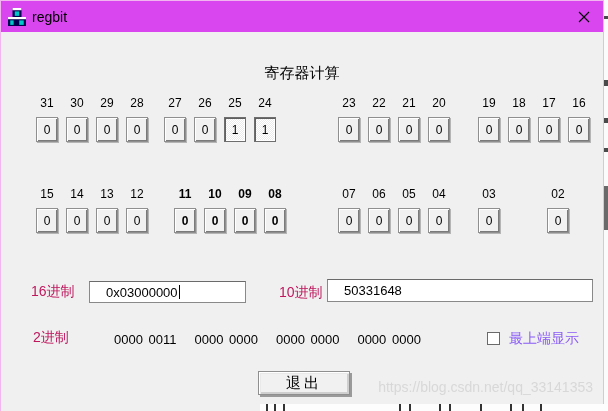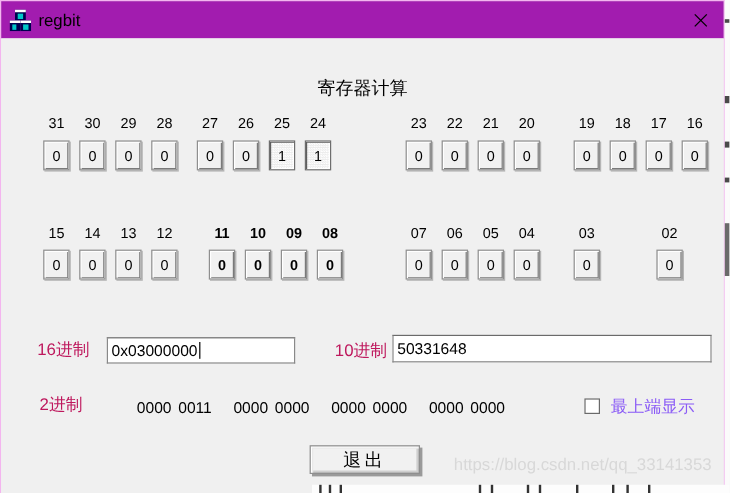--- a/index.html
+++ b/index.html
@@ -8,21 +8,21 @@
     font-family:"Liberation Sans", sans-serif; background:#ffffff;
     -webkit-font-smoothing:none;
   }
   .dialog {
     position:absolute; left:0; top:0; width:604px; height:411px;
     box-sizing:border-box; border:1px solid #f3b5ef; border-bottom:none;
     background:#f0f0f0;
   }
   .titlebar {
     position:absolute; left:0; top:0; width:100%; height:31px;
-    background:#a21caf; display:flex; align-items:center;
+    background:#d946ef; display:flex; align-items:center;
   }
   .app-icon { width:18px; height:18px; margin-left:7px; }
   .title-text { margin-left:6px; font-size:14px; color:#000; }
   .close-btn {
     position:absolute; right:6px; top:4px; width:26px; height:24px;
     display:flex; align-items:center; justify-content:center; cursor:default;
   }
   .body-area { position:absolute; left:0; top:31px; right:0; bottom:0; background:#f0f0f0; }
   .heading {
     position:absolute; left:0; top:32px; width:100%; text-align:center;
@@ -41,21 +41,21 @@
   .bitbtn.on {
     border:1px solid #6e6e6e;
     box-shadow: inset 1px 1px 0 #5f5f5f, inset -1px -1px 0 #ffffff;
     background-image: conic-gradient(#ffffff 25%, #ebebeb 0 50%, #ffffff 0 75%, #ebebeb 0);
     background-size:2px 2px;
   }
   .fld-label { position:absolute; font-size:14px; color:#be185d; white-space:nowrap; }
   .textfield {
     position:absolute; box-sizing:border-box; background:#ffffff;
     border:1px solid #898989; border-top-color:#6a6a6a;
-    font-size:13px; color:#000; display:flex; align-items:center; padding-left:3px;
+    font-size:13px; color:#000; display:flex; align-items:center; padding-left:16px;
     white-space:nowrap; overflow:hidden;
   }
   .caret { display:inline-block; width:1px; height:14px; background:#000; margin-left:1px; }
   .bin-value { position:absolute; font-size:13px; color:#000; white-space:nowrap; word-spacing:2px; }
   .bin-group { margin-right:18px; }
   .checkbox-box {
     position:absolute; width:13px; height:13px; box-sizing:border-box;
     background:#ffffff; border:1px solid #6a6a6a; cursor:default;
   }
   .checkbox-label { position:absolute; font-size:14px; color:#8b5cf6; white-space:nowrap; }

